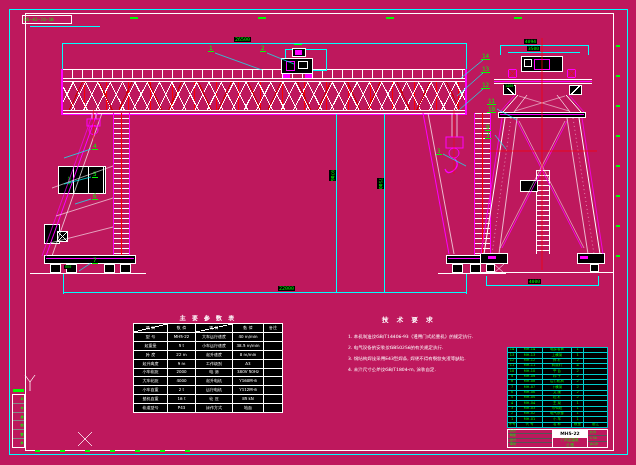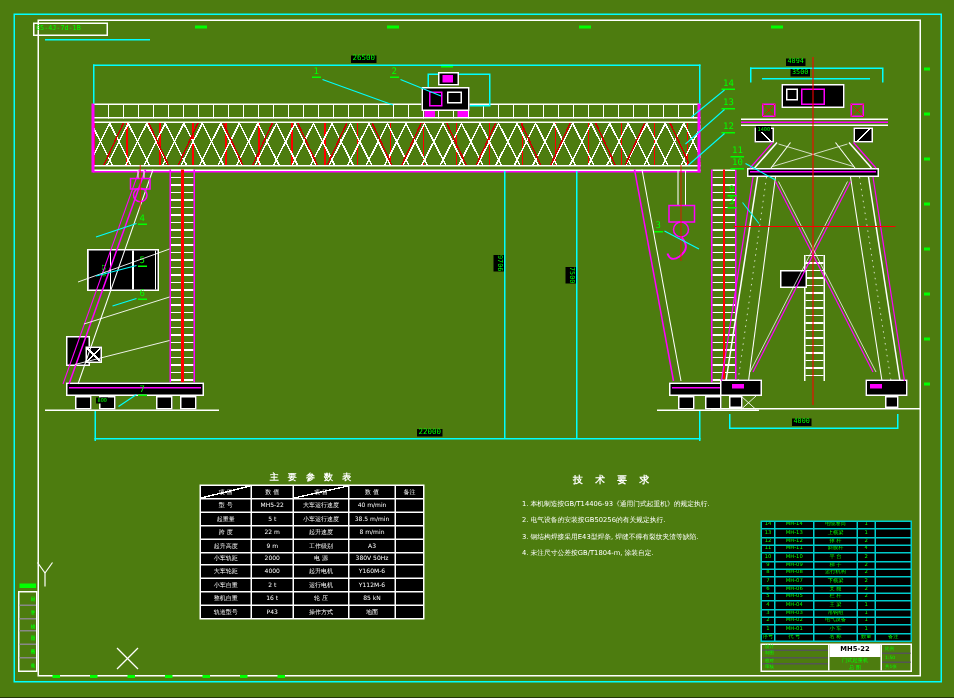--- a/index.html
+++ b/index.html
@@ -1,16 +1,16 @@
 <!DOCTYPE html>
 <html><head>
 <meta charset="utf-8">
 <style>
   html,body{margin:0;padding:0;background:#000;}
-  #canvas{position:relative;width:636px;height:465px;background:#4d7c0f;overflow:hidden;
+  #canvas{position:relative;width:636px;height:465px;background:#be185d;overflow:hidden;
           font-family:"DejaVu Sans",sans-serif;}
   .abs{position:absolute;}
   .line{position:absolute;}
   .dimtext{position:absolute;color:#00ff00;font-family:"DejaVu Sans Mono",monospace;
            font-size:5px;line-height:5px;background:#000;padding:0 1px;white-space:nowrap;}
   .dimtext.small{font-size:3.5px;line-height:4px;}
   .vtext{writing-mode:vertical-rl;}
   .bal{position:absolute;color:#00ff00;font-family:"DejaVu Sans Mono",monospace;
        font-size:6px;line-height:6px;border-bottom:1px solid #00ff00;padding:0 1px;}
   .tick{position:absolute;background:#00ff00;}

